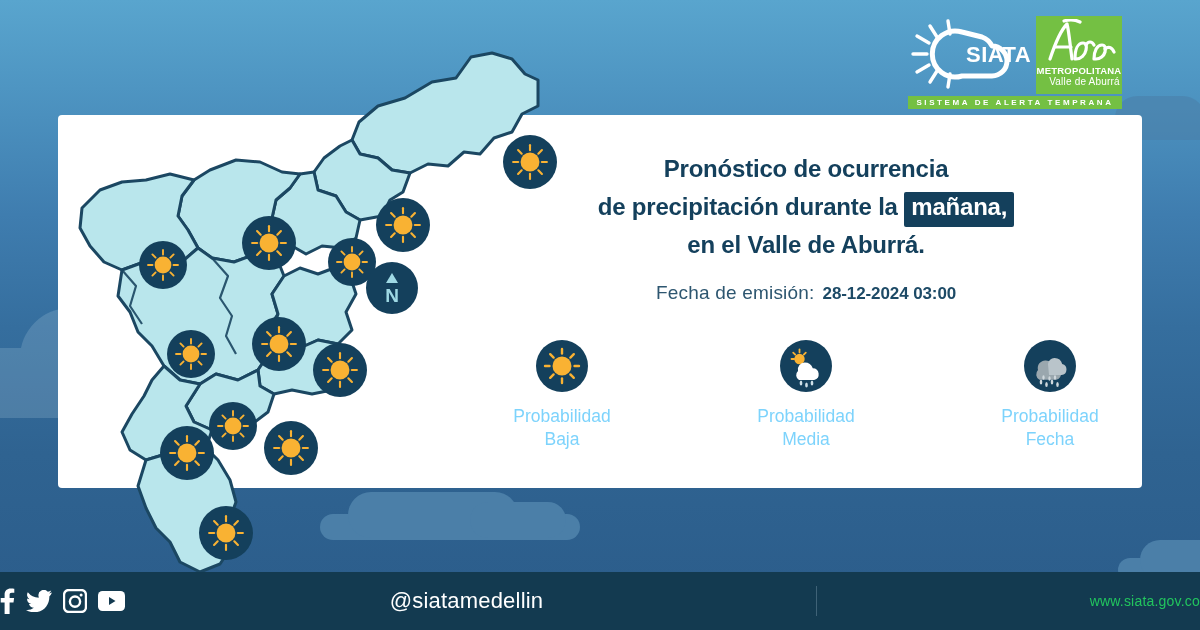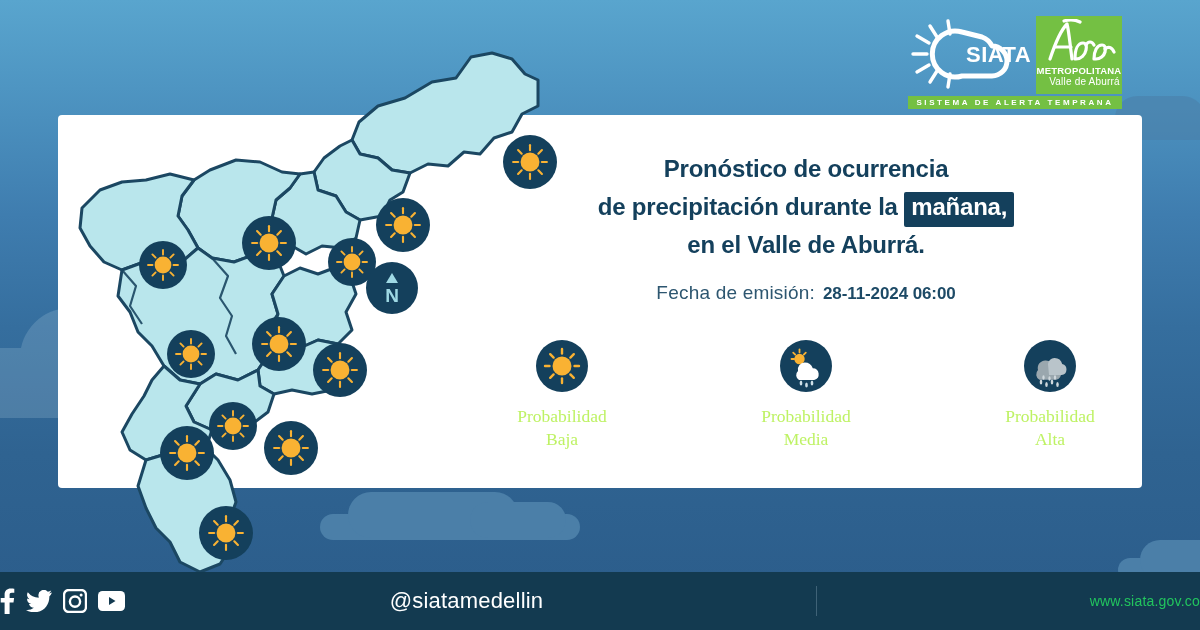--- a/index.html
+++ b/index.html
@@ -57,21 +57,21 @@
   .title{color:#14405c;font-weight:bold;font-size:24px;line-height:38px;letter-spacing:-.2px;}
   .hl{background:#14405c;color:#ffffff;padding:1px 7px 7px 7px;border-radius:2px;}
   .fecha{margin-top:18px;color:#2d5670;font-size:19px;display:flex;align-items:baseline;
     justify-content:center;gap:8px;}
   .fecha .lbl{font-weight:normal;letter-spacing:.2px;}
   .fecha .val{font-size:17px;font-weight:bold;color:#1d4a66;letter-spacing:-.1px;}
 
   .legend{margin-top:36px;display:flex;justify-content:center;gap:84px;}
   .leg-item{width:160px;display:flex;flex-direction:column;align-items:center;}
   .leg-ico{width:52px;height:52px;}
-  .leg-label{margin-top:13px;color:#bef264;font-size:17.5px;line-height:23px;text-align:center;font-family:Liberation Serif, serif;}
+  .leg-label{margin-top:13px;color:#7dd3fc;font-size:17.5px;line-height:23px;text-align:center;}
 </style>
 </head>
 <body>
 
 <div id="stage">
 
   <div class="sky"></div>
 
   <div class="cloud-soft" style="left:-40px;top:300px;width:420px;height:120px;">
     <span style="left:0;top:48px;width:420px;height:70px;"></span>
@@ -365,21 +365,21 @@
       <div>Pronóstico de ocurrencia</div>
       <div>
         <span>de precipitación durante la</span>
         <span class="hl">mañana,</span>
       </div>
       <div>en el Valle de Aburrá.</div>
     </div>
 
     <div class="fecha">
       <span class="lbl">Fecha de emisión:</span>
-      <span class="val">28-11-2024 06:00</span>
+      <span class="val">28-12-2024 03:00</span>
     </div>
 
     <div class="legend">
 
       <div class="leg-item">
         <svg class="leg-ico" viewBox="0 0 52 52">
           <circle cx="26" cy="26" r="26" fill="#14405c"></circle>
           <circle cx="26" cy="26" r="9.5" fill="#f9b233"></circle>
           <g stroke="#f9b233" stroke-width="2.4" stroke-linecap="round">
             <line x1="26" y1="9" x2="26" y2="13.5"></line>
@@ -431,21 +431,21 @@
             <ellipse cx="22.5" cy="44.5" rx="1.3" ry="2.5"></ellipse>
             <ellipse cx="28" cy="42" rx="1.3" ry="2.5"></ellipse>
             <ellipse cx="33.5" cy="44.5" rx="1.3" ry="2.5"></ellipse>
             <ellipse cx="19.5" cy="37.5" rx="1.15" ry="2.2"></ellipse>
             <ellipse cx="31" cy="37.5" rx="1.15" ry="2.2"></ellipse>
             <ellipse cx="25.5" cy="38.5" rx="1.15" ry="2.2"></ellipse>
           </g>
         </svg>
         <div class="leg-label">
           <div>Probabilidad</div>
-          <div>Alta</div>
+          <div>Fecha</div>
         </div>
       </div>
 
     </div>
   </div>
 
   <div class="footer">
     <div class="footer-inner">
       <div class="social">
         <svg width="15" height="26" viewBox="0 0 15 26">

